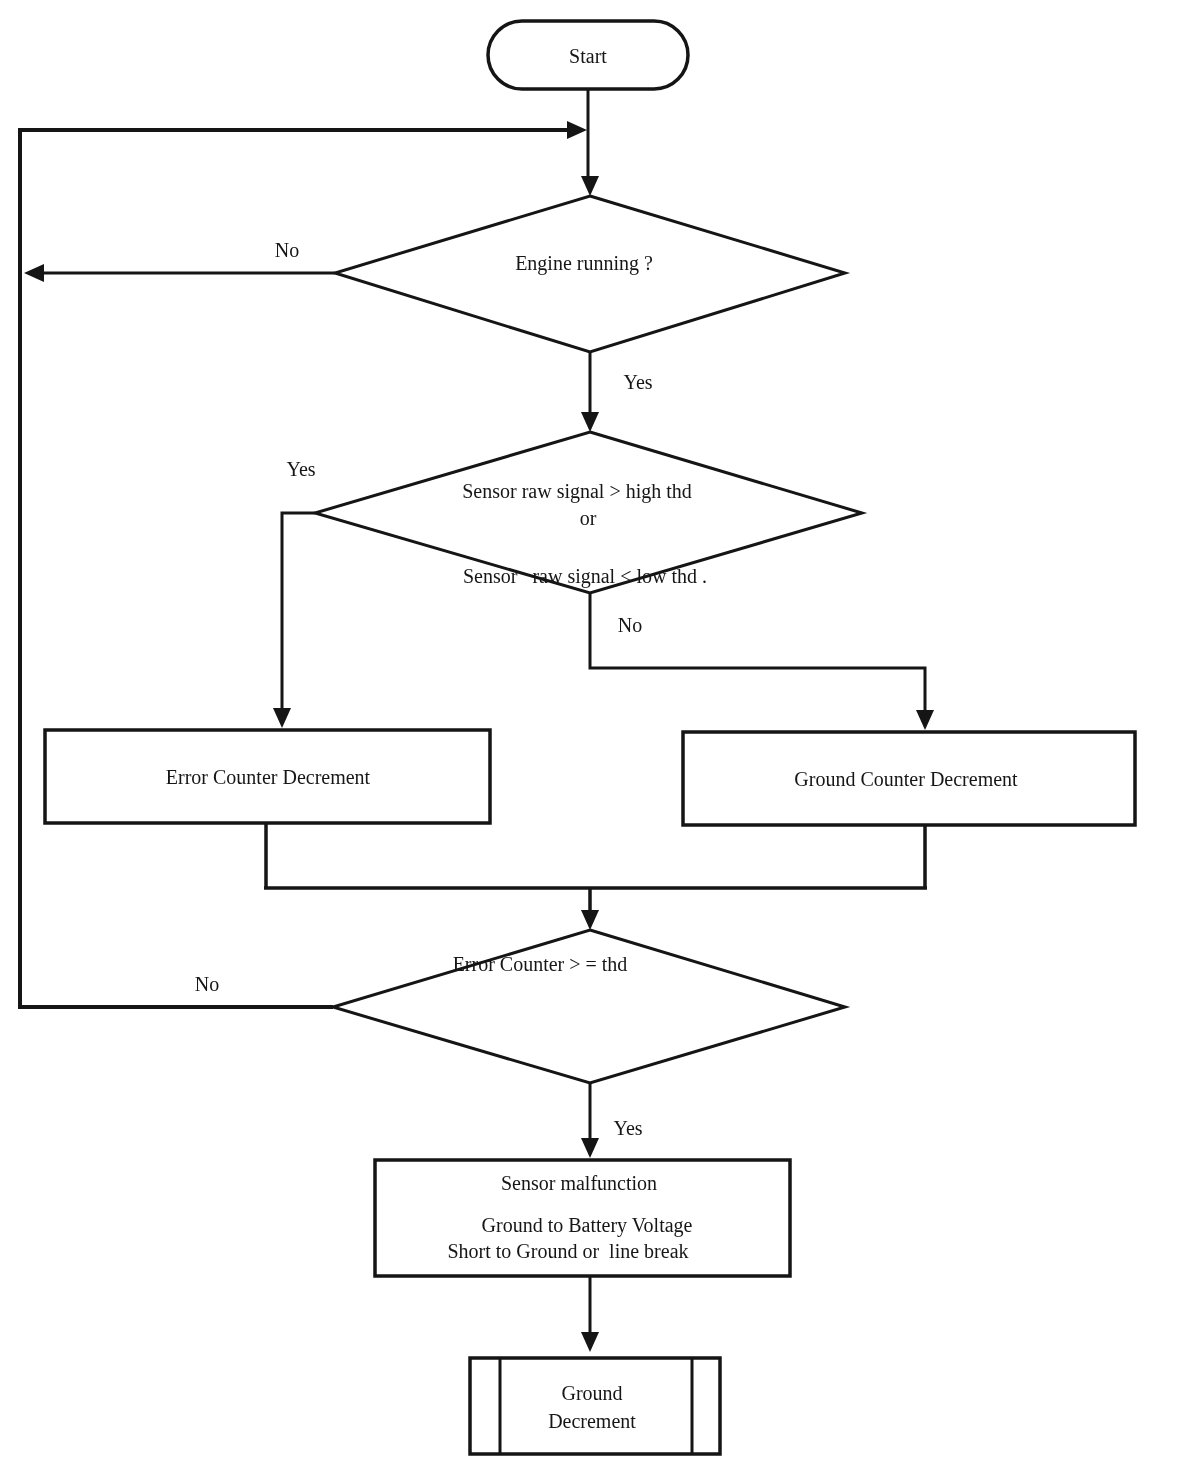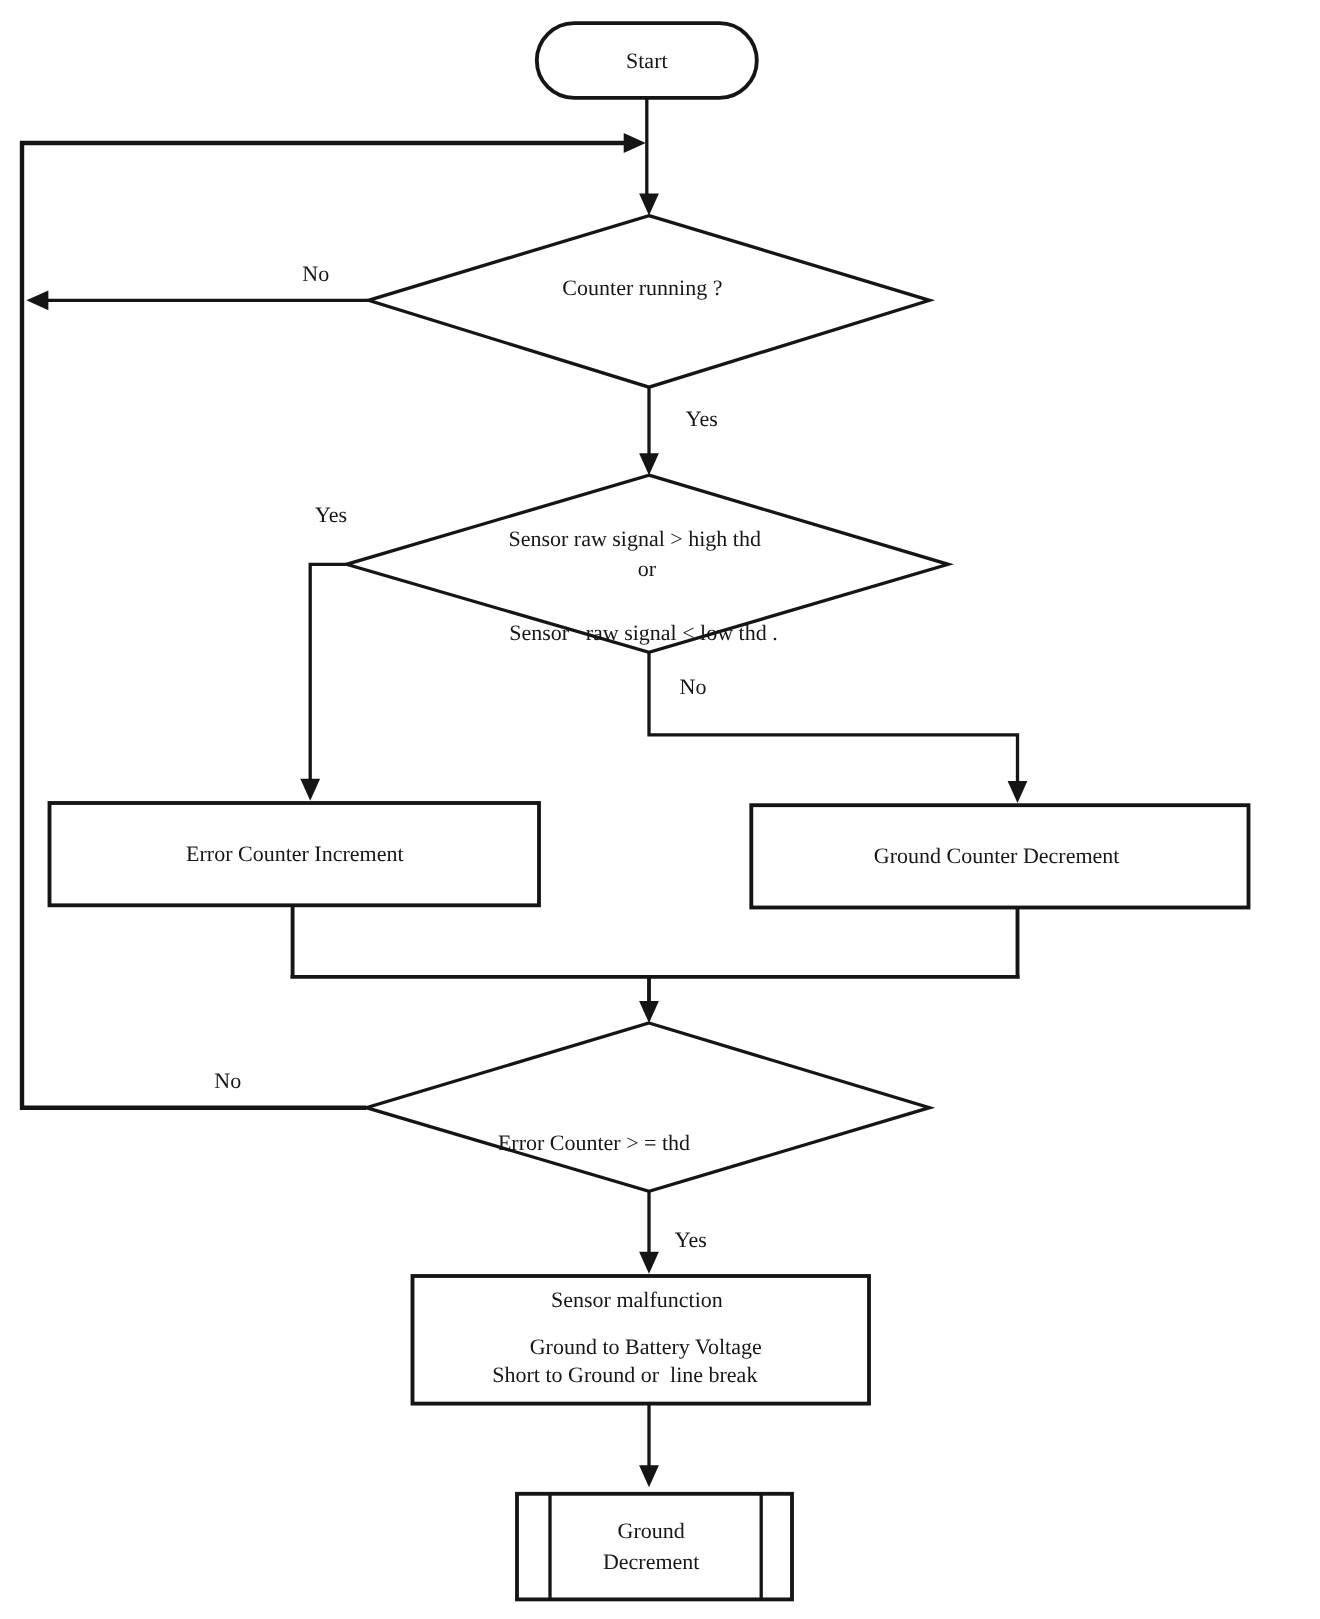--- a/index.html
+++ b/index.html
@@ -74,31 +74,31 @@
       <polygon points="282,728 273,708 291,708"></polygon>
       <polygon points="925,730 916,710 934,710"></polygon>
       <polygon points="590,930 581,910 599,910"></polygon>
       <polygon points="590,1158 581,1138 599,1138"></polygon>
       <polygon points="590,1352 581,1332 599,1332"></polygon>
     </g>
   </svg>
 
   <div class="lbl" style="left:588px;top:56px;">Start</div>
 
-  <div class="lbl" style="left:584px;top:263px;">Counter running ?</div>
+  <div class="lbl" style="left:584px;top:263px;">Engine running ?</div>
 
   <div class="lbl" style="left:577px;top:491px;font-family:Liberation Serif, serif;">Sensor raw signal &gt; high thd</div>
   <div class="lbl" style="left:588px;top:518px;">or</div>
   <div class="lbl" style="left:585px;top:576px;">Sensor   raw signal &lt; low thd .</div>
 
-  <div class="lbl" style="left:268px;top:777px;">Error Counter Increment</div>
+  <div class="lbl" style="left:268px;top:777px;">Error Counter Decrement</div>
 
   <div class="lbl" style="left:906px;top:779px;">Ground Counter Decrement</div>
 
-  <div class="lbl" style="left:540px;top:1040px;text-align:right;">Error Counter &gt; = thd</div>
+  <div class="lbl" style="left:540px;top:964px;text-align:right;">Error Counter &gt; = thd</div>
 
   <div class="lbl" style="left:579px;top:1183px;">Sensor malfunction</div>
   <div class="lbl" style="left:587px;top:1225px;">Ground to Battery Voltage</div>
   <div class="lbl" style="left:568px;top:1251px;">Short to Ground or  line break</div>
 
   <div class="lbl" style="left:592px;top:1393px;">Ground</div>
   <div class="lbl" style="left:592px;top:1421px;">Decrement</div>
 
   <div class="lbl" style="left:287px;top:250px;">No</div>
 

